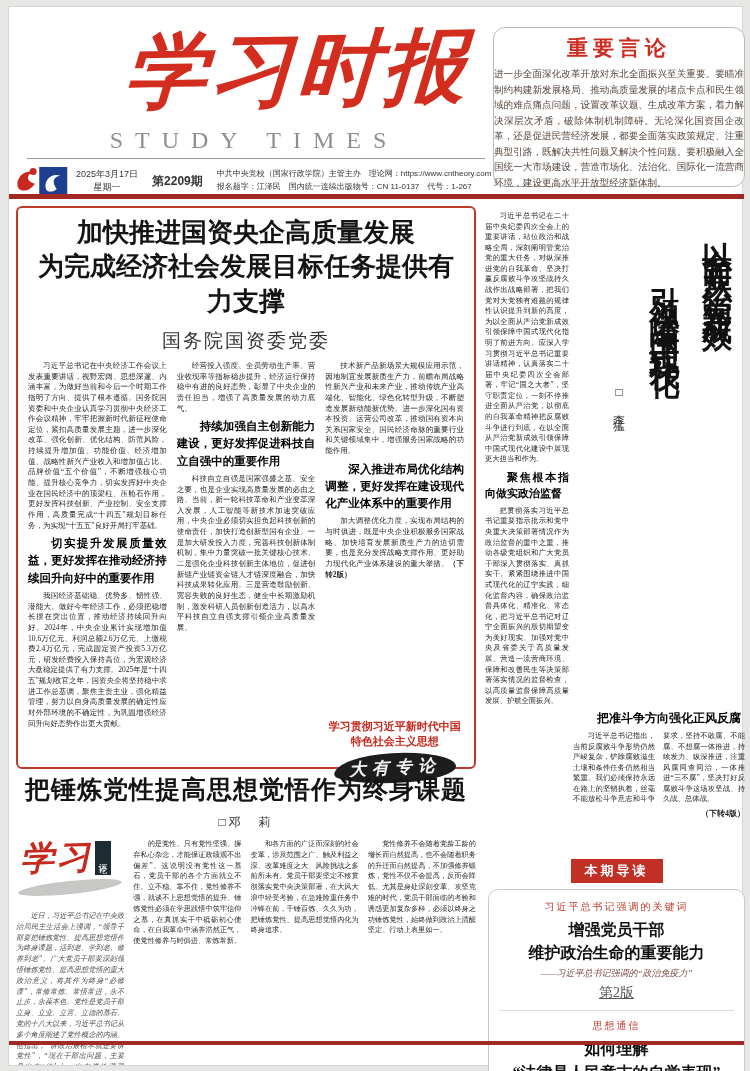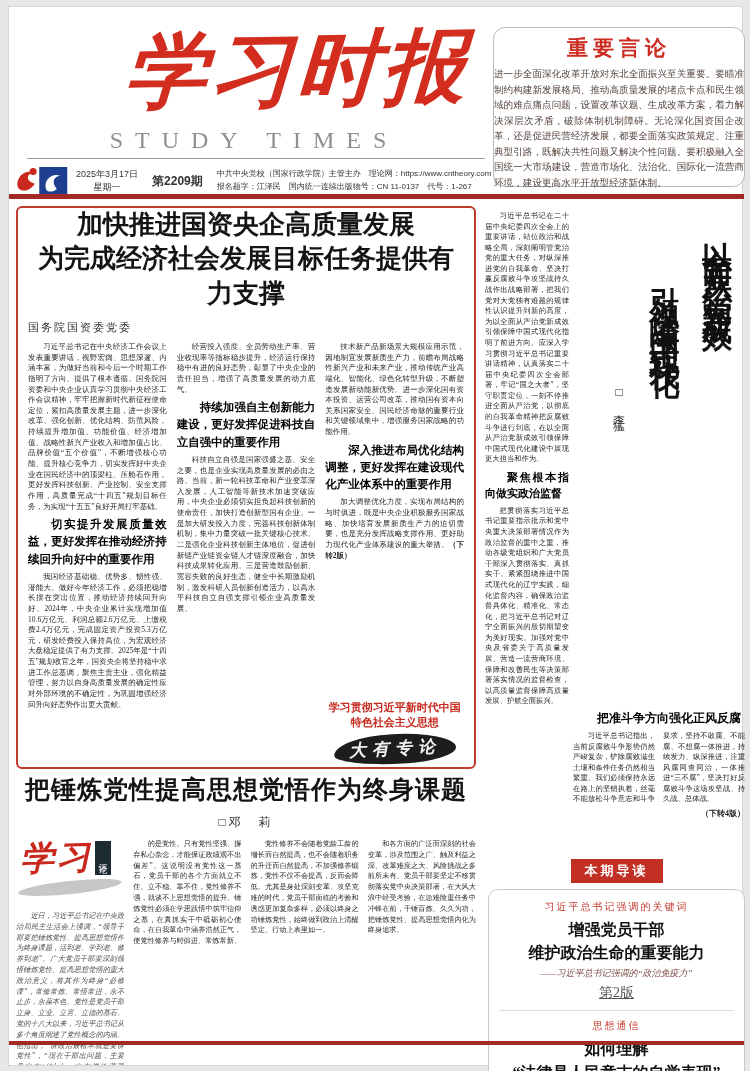--- a/index.html
+++ b/index.html
@@ -35,24 +35,24 @@
   
   .quote-box{
     position:absolute;left:484px;top:20px;width:252px;height:160px;box-sizing:border-box;
     border:1px solid #b9b9b5;border-radius:12px;padding:6px 0 4px;background:#fff;
   }
   .quote-title{text-align:center;font-size:21px;font-weight:900;color:#cc2b20;letter-spacing:5px;margin:0 0 4px;}
   .quote-body{font-size:9.6px;line-height:1.62;text-align:justify;color:#55453d;margin:0;}
   
   .lead-box{
     position:absolute;left:7px;top:199px;width:460px;height:563px;box-sizing:border-box;
-    border:2px solid #c03a2b;border-radius:6px;background:#fff;padding:0 10px 8px;
+    border:2px solid #c03a2b;border-radius:6px;background:#fff;padding:8px 10px 8px;
   }
   .lead-headline{font-size:26px;font-weight:bold;line-height:1.32;text-align:center;color:#141414;margin:0;}
-  .lead-byline{font-size:11px;color:#333;margin:9px 0 7px;letter-spacing:2px;}
+  .lead-byline{text-align:center;font-size:19px;color:#333;margin:9px 0 7px;letter-spacing:2px;}
   .lead-cols{display:flex;gap:10px;height:424px;overflow:hidden;}
   .ncol{flex:1;font-size:7.5px;line-height:1.42;text-align:justify;color:#262626;display:flex;flex-direction:column;overflow:hidden;}
   .ncol p{margin:0 0 4px;text-indent:2em;}
   .subhead{font-weight:bold;font-size:11.5px;line-height:1.5;color:#000;margin:5px 0 5px;text-indent:0;}
   .turn-note{font-weight:bold;}
   .lead-slogan{margin-top:auto;text-align:center;font-size:11px;font-weight:bold;color:#c5281c;line-height:1.3;}
   .dayou-stamp{
     margin:5px auto 2px;width:122px;height:30px;background:#1d1d1d;color:#f3f3f3;
     border-radius:48% 52% 44% 56% / 62% 54% 46% 38%;transform:rotate(-3deg);
     font-size:17px;font-style:italic;font-weight:bold;text-align:center;line-height:30px;letter-spacing:6px;
@@ -200,24 +200,24 @@
         <div class="stamp-wrap">
           <span class="stamp-main">学习</span><span class="stamp-seal">评论</span>
           <span class="brush-swash"></span>
         </div>
         <p class="kaiti">近日，习近平总书记在中央政治局民主生活会上强调，“领导干部要把锤炼党性、提高思想觉悟作为终身课题，活到老、学到老、修养到老”。广大党员干部要深刻领悟锤炼党性、提高思想觉悟的重大政治意义，将其作为终身“必修课”，常修常炼、常悟常进，永不止步，永葆本色。党性是党员干部立身、立业、立言、立德的基石。党的十八大以来，习近平总书记从多个角度阐述了党性概念的内涵。他指出，“讲政治最根本就是要讲党性”，“现在干部出问题，主要是出在‘德’上、出在党性薄弱上”，“坚定理想信念，树立和践行正确政绩观，起决定性作用</p>
       </div>
       <div class="bcol">
         <p>的是党性。只有党性坚强、摒弃私心杂念，才能保证政绩观不出偏差”。这说明没有党性这一基石，党员干部的各个方面就立不住。立不稳、靠不住，党性修养不强，就谈不上思想觉悟的提升。锤炼党性必须在学思践悟中筑牢信仰之基，在真抓实干中砥砺初心使命，在自我革命中涵养浩然正气，使党性修养与时俱进、常炼常新。</p>
       </div>
       <div class="bcol">
+        <p>和各方面的广泛而深刻的社会变革，涉及范围之广、触及利益之深、改革难度之大、风险挑战之多前所未有。党员干部要坚定不移贯彻落实党中央决策部署，在大风大浪中经受考验，在急难险重任务中冲锋在前，千锤百炼、久久为功，把锤炼党性、提高思想觉悟内化为终身追求。</p>
+      </div>
+      <div class="bcol">
         <p>党性修养不会随着党龄工龄的增长而自然提高，也不会随着职务的升迁而自然提高，不加强修养锻炼，党性不仅不会提高，反而会降低。尤其是身处深刻变革、攻坚克难的时代，党员干部面临的考验和诱惑更加复杂多样，必须以终身之功锤炼党性，始终做到政治上清醒坚定、行动上表里如一。</p>
-      </div>
-      <div class="bcol">
-        <p>和各方面的广泛而深刻的社会变革，涉及范围之广、触及利益之深、改革难度之大、风险挑战之多前所未有。党员干部要坚定不移贯彻落实党中央决策部署，在大风大浪中经受考验，在急难险重任务中冲锋在前，千锤百炼、久久为功，把锤炼党性、提高思想觉悟内化为终身追求。</p>
       </div>
     </div>
   </div>
 
   <div class="digest">
     <div class="digest-header">本期导读</div>
     <div class="digest-box">
       <div class="digest-item">
         <p class="digest-kicker">习近平总书记强调的关键词</p>
         <p class="digest-title">

